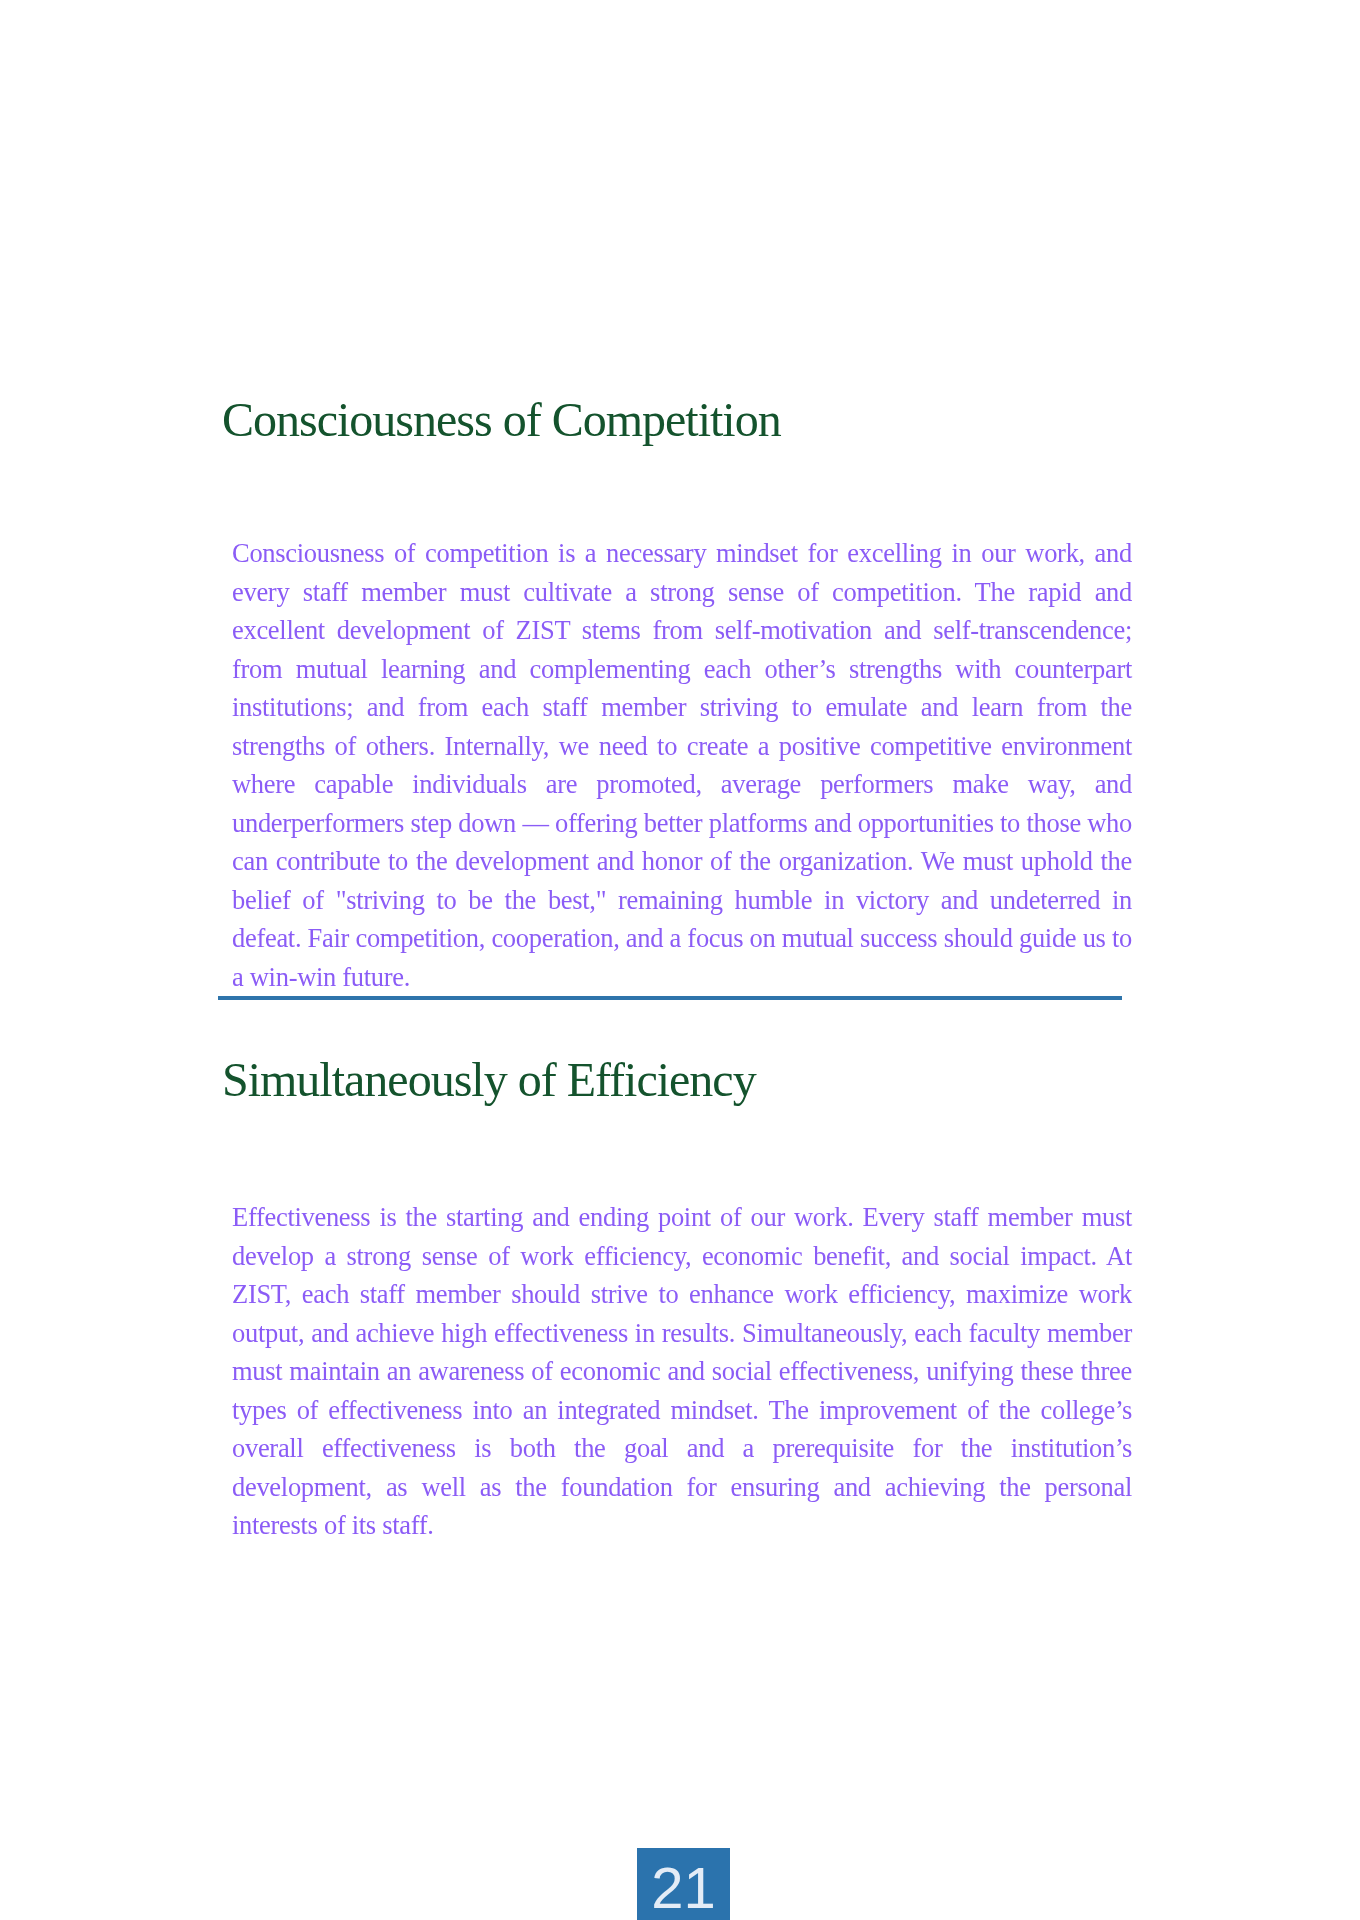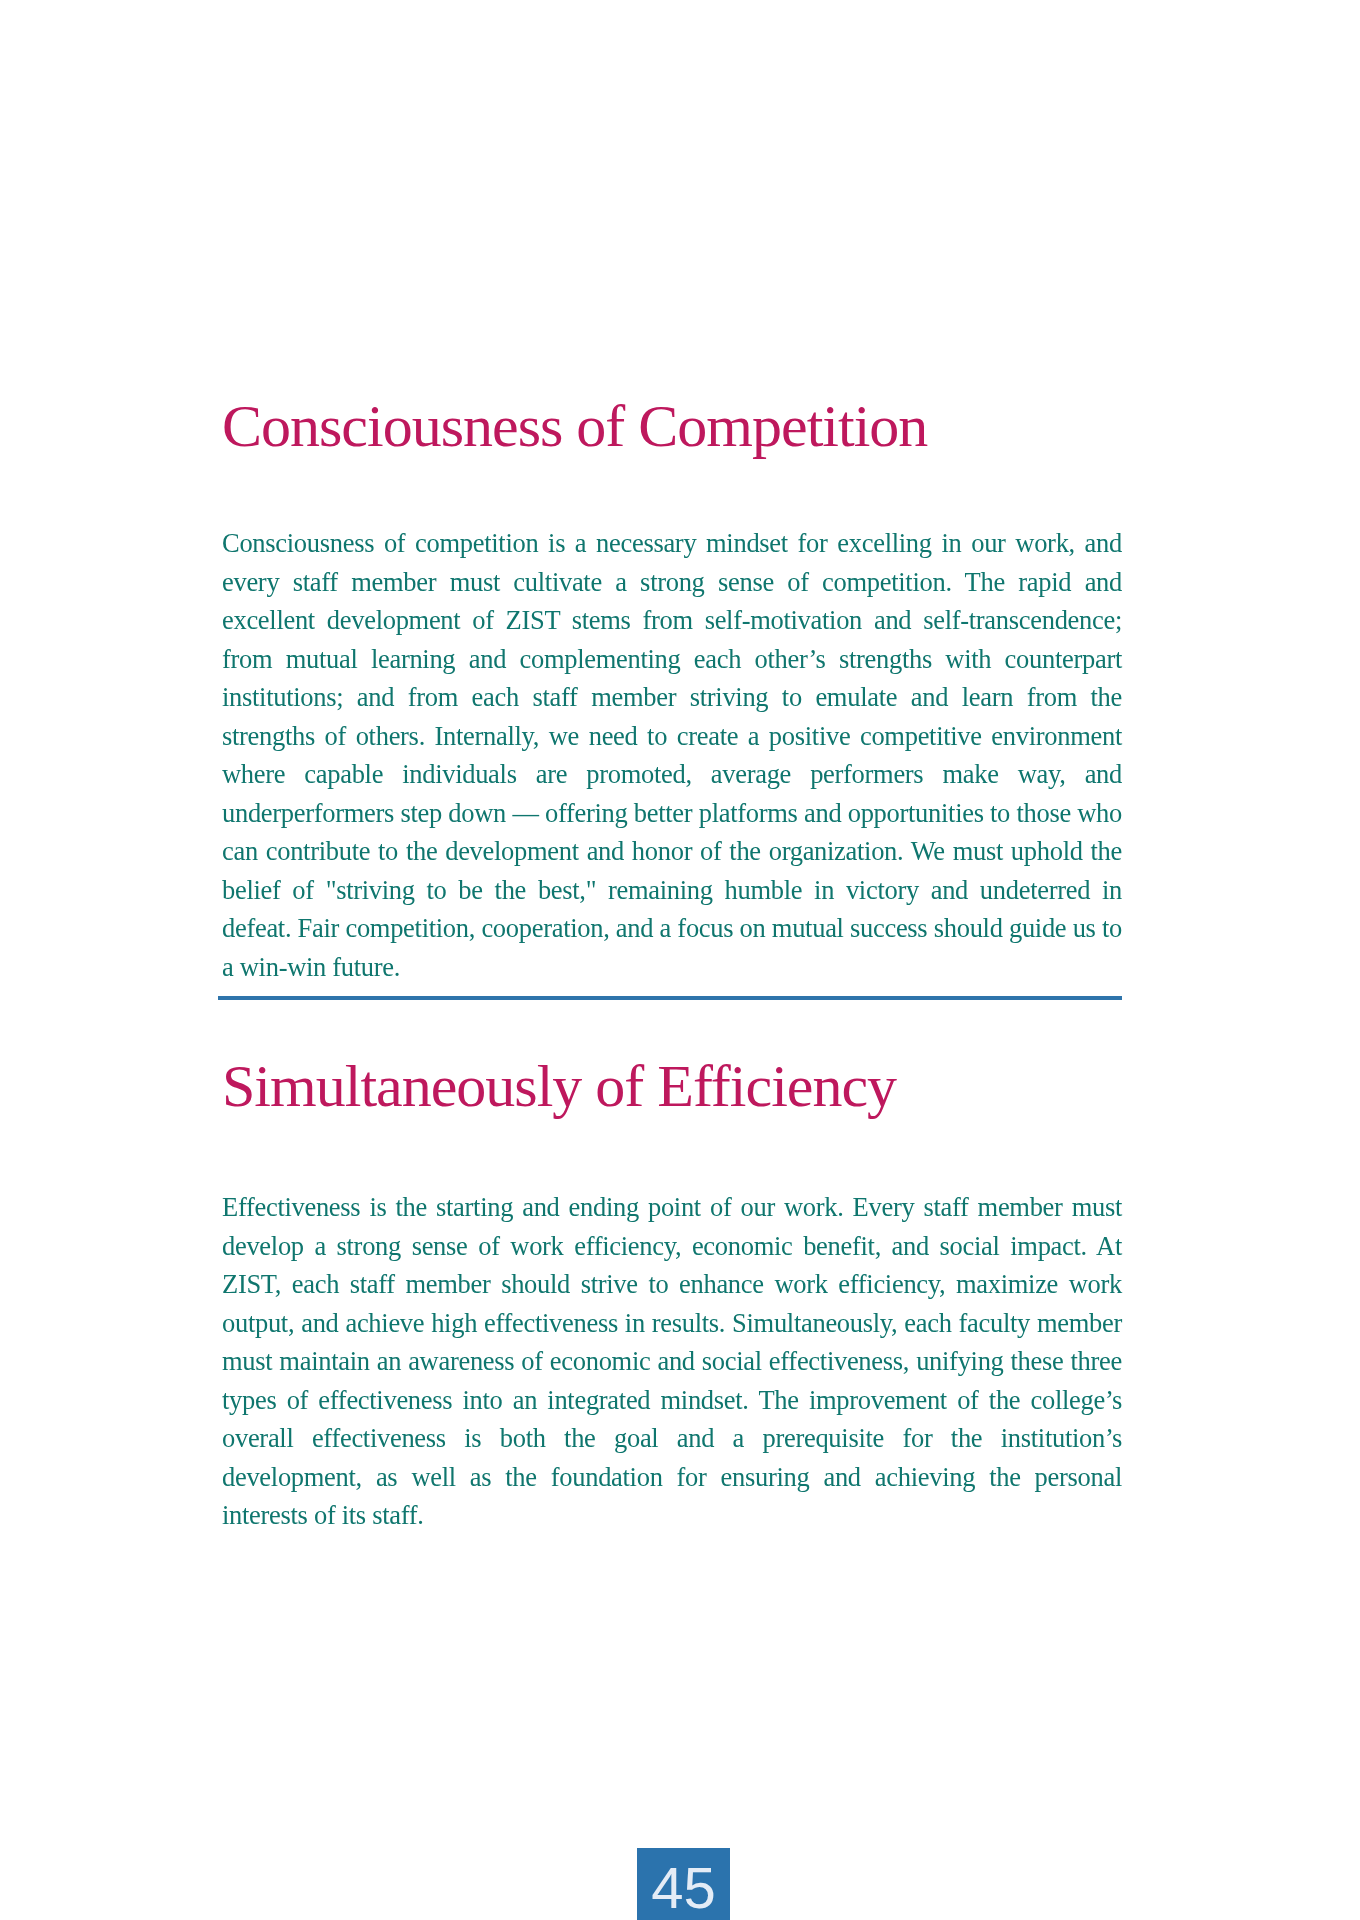--- a/index.html
+++ b/index.html
@@ -19,38 +19,38 @@
     position: absolute;
     left: 222px;
     width: 900px;
     top: 0;
   }
   .section-title {
     position: absolute;
     left: 0;
     margin: 0;
     font-family: "Liberation Serif", "DejaVu Serif", serif;
-    font-size: 60px;
+    font-size: 48px;
     font-weight: 400;
     letter-spacing: -1px;
-    color: #be185d;
+    color: #14532d;
     line-height: 1.15;
     white-space: nowrap;
   }
   #title-1 { top: 392px; }
   #title-2 { top: 1052px; }
   .section-body {
     position: absolute;
     left: 0;
     width: 900px;
-    margin: 0;
+    margin: 10px;
     font-size: 26.5px;
     line-height: 38.5px;
     letter-spacing: -0.3px;
-    color: #0f766e;
+    color: #8b5cf6;
     text-align: justify;
     text-justify: inter-word;
   }
   #body-1 { top: 524px; }
   #body-2 { top: 1188px; }
   .divider {
     position: absolute;
     left: 218px;
     top: 996px;
     width: 904px;
@@ -92,16 +92,16 @@
 
     <h1 class="section-title" id="title-2">Simultaneously of Efficiency</h1>
 
     <p class="section-body" id="body-2">Effectiveness is the starting and ending point of our work. Every staff member must develop a strong sense of work efficiency, economic benefit, and social impact. At ZIST, each staff member should strive to enhance work efficiency, maximize work output, and achieve high effectiveness in results. Simultaneously, each faculty member must maintain an awareness of economic and social effectiveness, unifying these three types of effectiveness into an integrated mindset. The improvement of the college’s overall effectiveness is both the goal and a prerequisite for the institution’s development, as well as the foundation for ensuring and achieving the personal interests of its staff.</p>
 
   </div>
 
   <hr class="divider">
 
   <div class="page-number-box">
-    <span>45</span>
+    <span>21</span>
   </div>
 
 </div>
 
 </body></html>

